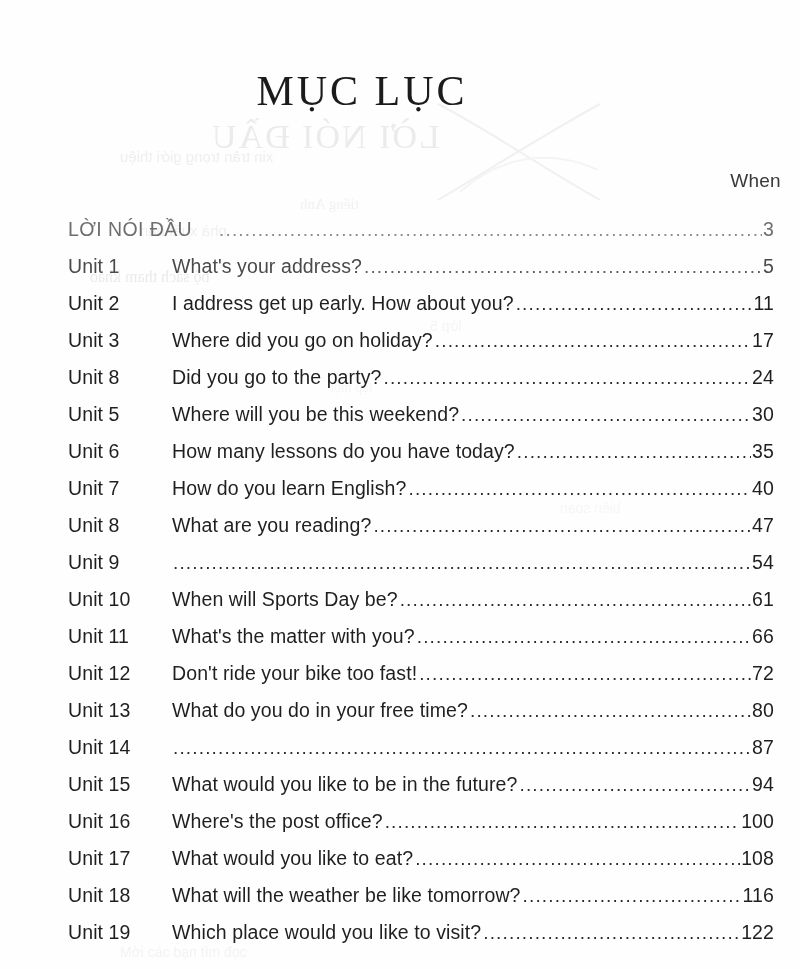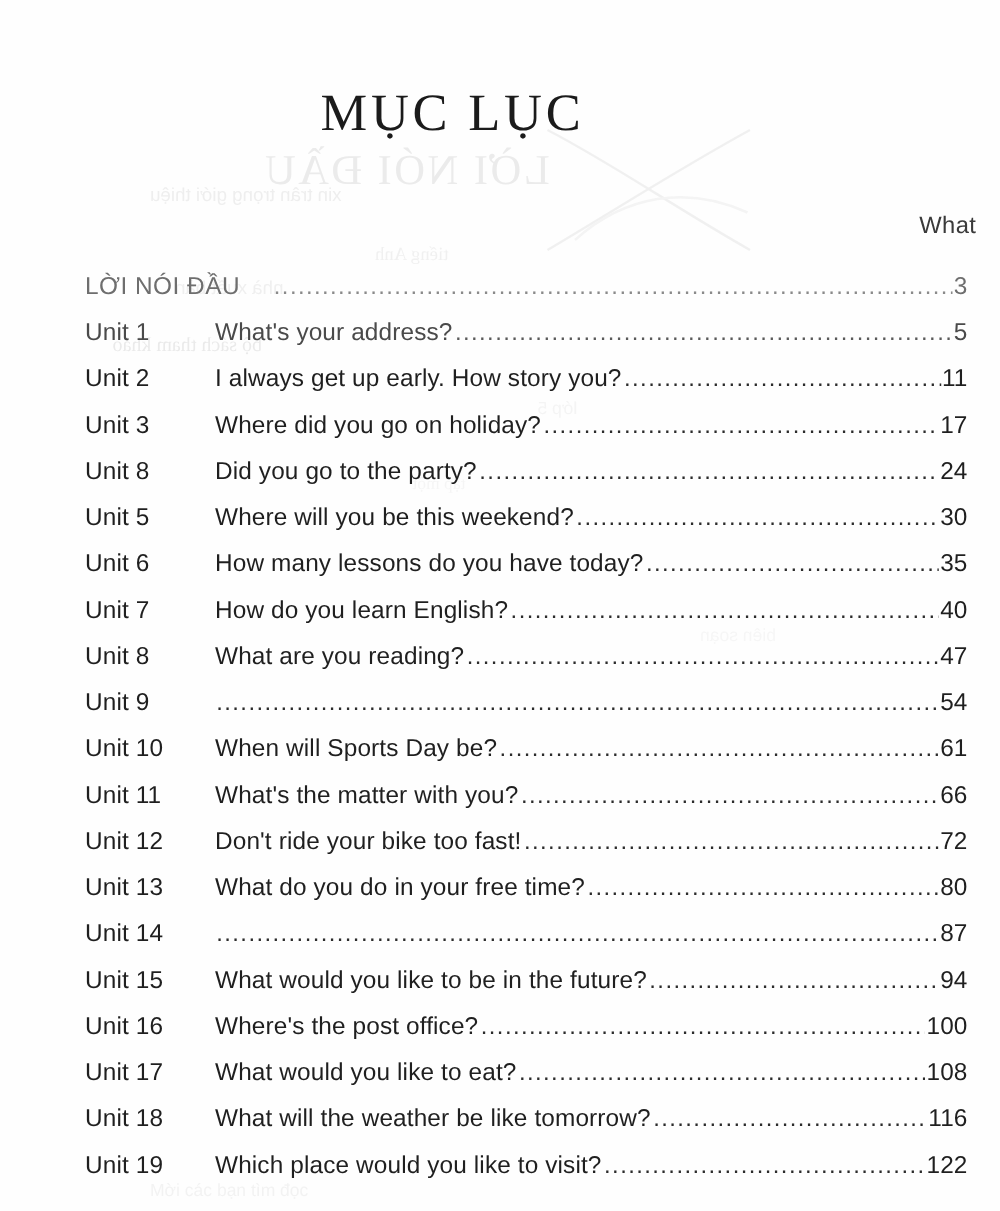--- a/index.html
+++ b/index.html
@@ -213,37 +213,37 @@
   <div class="bleed bleed-l2">nhà xuất bản</div>
   <div class="bleed bleed-l3">bộ sách tham khảo</div>
   <div class="bleed bleed-l4">tiếng Anh</div>
   <div class="bleed bleed-l5">lớp 5</div>
   <div class="bleed bleed-l6">tập một</div>
   <div class="bleed bleed-l7">biên soạn</div>
   <div class="bleed bleed-l8">Mời các bạn tìm đọc</div>
 
   <div class="doc-title">MỤC LỤC</div>
 
-  <div class="trang-label">What</div>
+  <div class="trang-label">When</div>
 
   <div class="toc">
       <div class="toc-row preface">
         <span class="title">LỜI NÓI ĐẦU</span>
         <span class="leader">....................................................................................................................................................................................................................................................................</span>
         <span class="page-no">3</span>
       </div>
       <div class="toc-row faded">
         <span class="unit">Unit 1</span>
         <span class="title">What's your address?</span>
         <span class="leader">....................................................................................................................................................................................................................................................................</span>
         <span class="page-no">5</span>
       </div>
       <div class="toc-row">
         <span class="unit">Unit 2</span>
-        <span class="title">I always get up early. How story you?</span>
+        <span class="title">I address get up early. How about you?</span>
         <span class="leader">....................................................................................................................................................................................................................................................................</span>
         <span class="page-no">11</span>
       </div>
       <div class="toc-row">
         <span class="unit">Unit 3</span>
         <span class="title">Where did you go on holiday?</span>
         <span class="leader">....................................................................................................................................................................................................................................................................</span>
         <span class="page-no">17</span>
       </div>
       <div class="toc-row">

